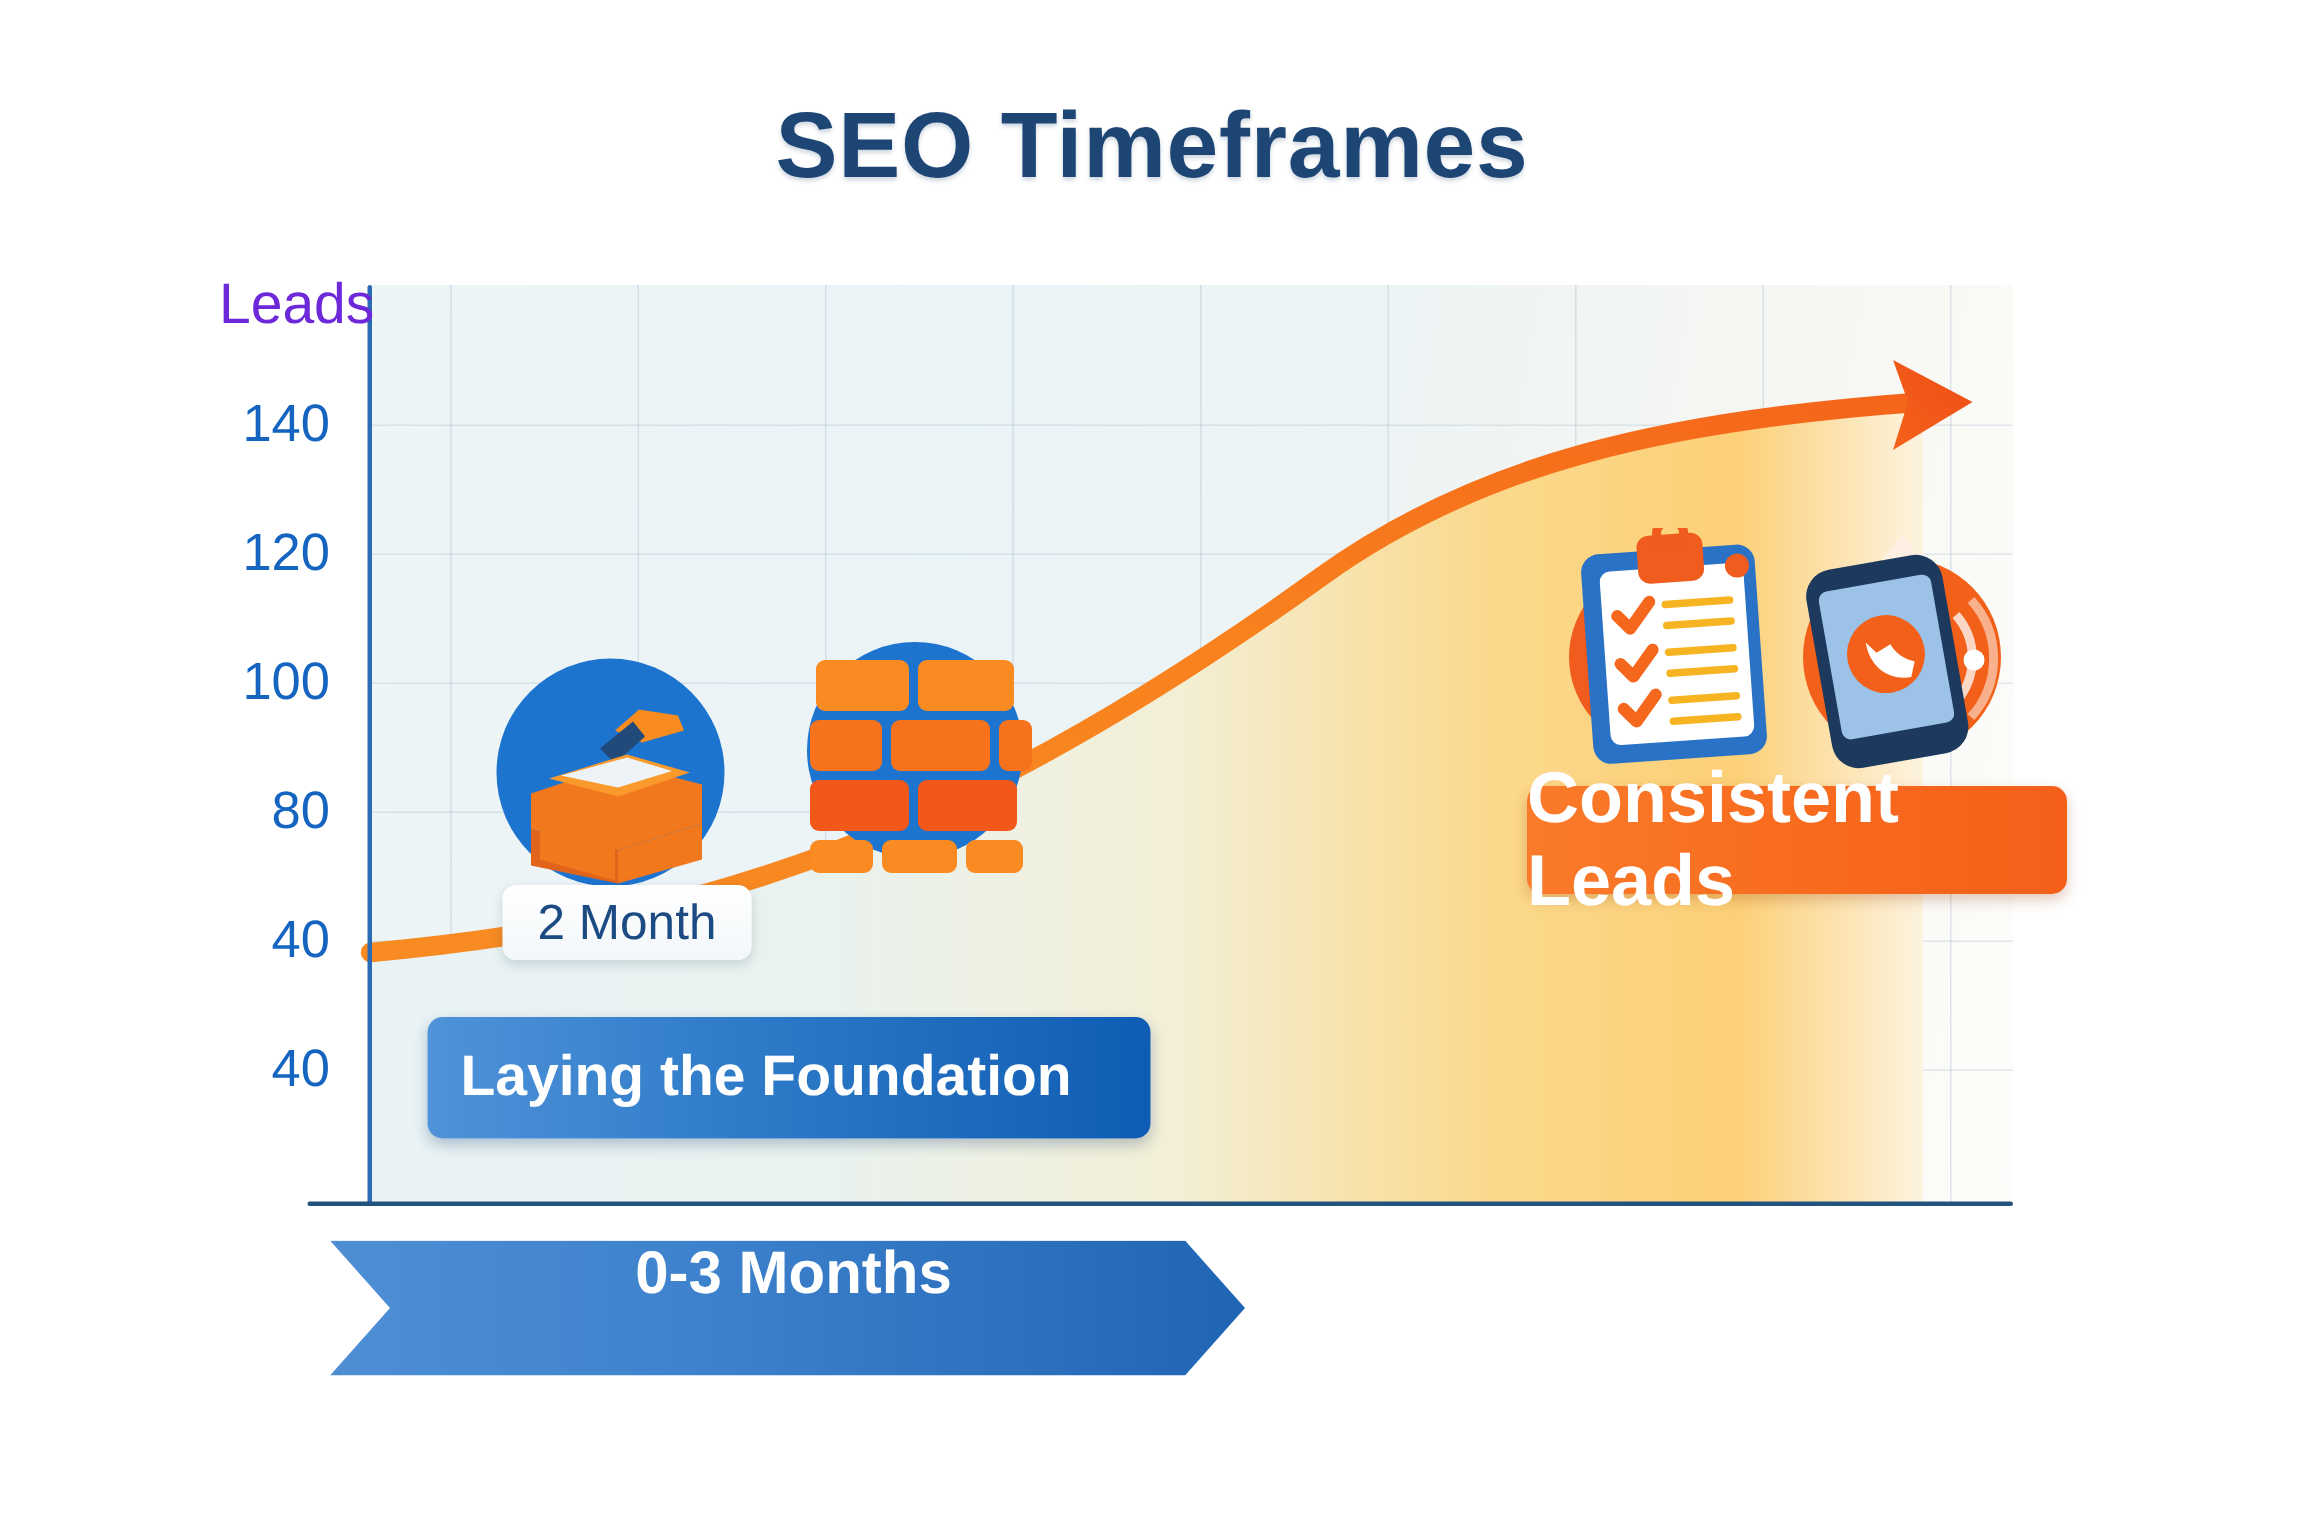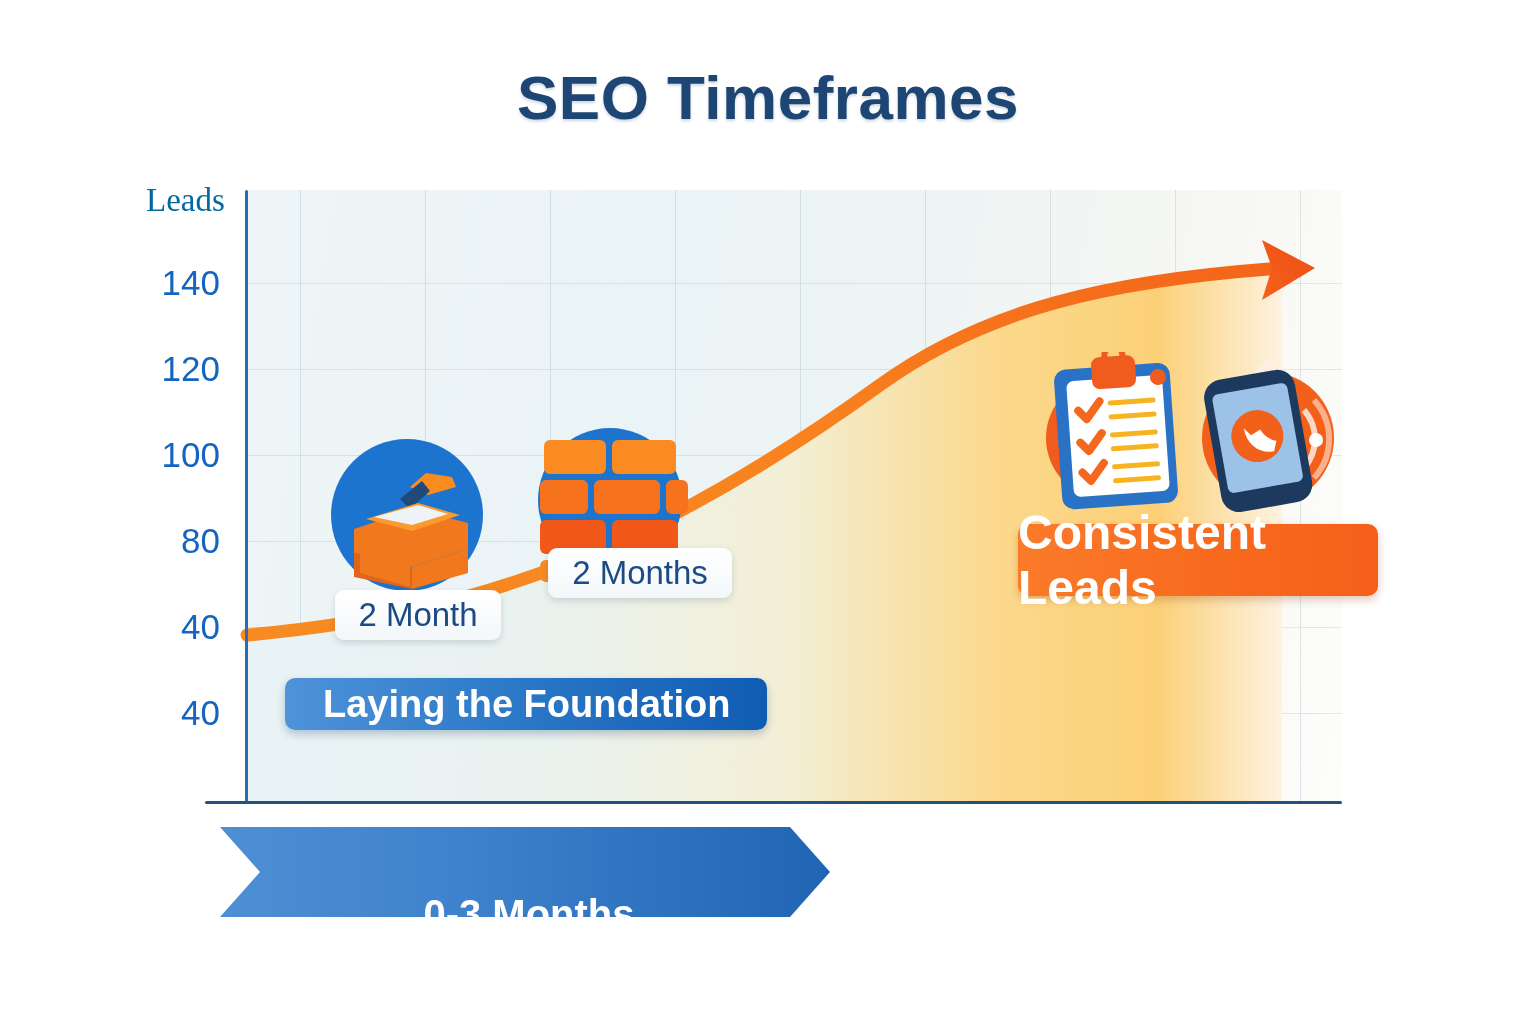--- a/index.html
+++ b/index.html
@@ -76,24 +76,23 @@
     height: 3px;
     background: #22537f;
     border-radius: 2px;
   }
 
   
   #y-axis-title {
     position: absolute;
     left: 146px;
     top: 182px;
-    font-size: 33px;
-    color: #0369a1;
+    font-size: 38px;
+    color: #6d28d9;
     font-weight: normal;
-    font-family: Liberation Serif, serif;
   }
   .ytick {
     position: absolute;
     width: 110px;
     text-align: right;
     font-size: 35px;
     color: #1565c0;
     left: 110px;
   }
 
@@ -122,30 +121,30 @@
   }
   #callout-1month { left: 335px; top: 590px; width: 130px; height: 50px; }
   #callout-2months { left: 548px; top: 548px; width: 148px; height: 50px; }
 
   
   #banner-foundation {
     position: absolute;
     left: 285px;
     top: 678px;
     width: 482px;
-    height: 52px;
+    height: 81px;
     border-radius: 10px;
     background: linear-gradient(90deg,#4f93d9 0%, #2d7ac8 45%, #0f5cb4 100%);
     box-shadow: 0 4px 9px rgba(20,60,110,0.28);
     display: flex;
     align-items: center;
     color: #ffffff;
     font-size: 38px;
     font-weight: bold;
-    padding-left: 38px;
+    padding-left: 22px;
     box-sizing: border-box;
   }
   #banner-consistent {
     position: absolute;
     left: 1018px;
     top: 524px;
     width: 360px;
     height: 72px;
     border-radius: 10px;
     background: linear-gradient(90deg,#fa7b2a 0%, #f86a1e 55%, #f4601a 100%);
@@ -171,21 +170,21 @@
     left: 220px;
     top: 827px;
     width: 1122px;
     height: 90px;
   }
   .tl-seg {
     position: absolute;
     top: 0;
     height: 110px;
     display: flex;
-    align-items: flex-end;
+    align-items: flex-start;
     justify-content: center;
     color: #ffffff;
     font-size: 40px;
     font-weight: bold;
   }
   #tl-blue {
     left: 0;
     width: 610px;
     background: linear-gradient(90deg,#4e8fd4 0%, #3e82cd 40%, #2064b4 100%);
     clip-path: polygon(0 0, 570px 0, 610px 45px, 570px 90px, 0 90px, 40px 45px);
@@ -338,21 +337,20 @@
         <rect x="28" y="40" width="76" height="100" rx="6" fill="#9cc2e8"></rect>
         <rect x="52" y="32" width="28" height="5" rx="2.5" fill="#1d3a5e"></rect>
         <circle cx="66" cy="150" r="8" fill="#1d3a5e"></circle>
         <circle cx="66" cy="88" r="26" fill="#f2601a"></circle>
         <path d="M54,78 c0,18 12,28 26,28 l4,-10 c-6,-2 -12,-8 -14,-14 l-10,4 z" fill="#ffffff"></path>
       </g>
     </svg>
   </div>
 
   <div class="callout-pill" id="callout-1month">2 Month</div>
-  <div class="callout-pill" id="callout-2months">2 Months</div>
 
   <div id="banner-foundation">Laying the Foundation</div>
   <div id="banner-consistent">Consistent Leads</div>
 
   <div id="timeline">
     <div class="tl-seg" id="tl-blue">
       <span>0-3 Months</span>
     </div>
   </div>
 

